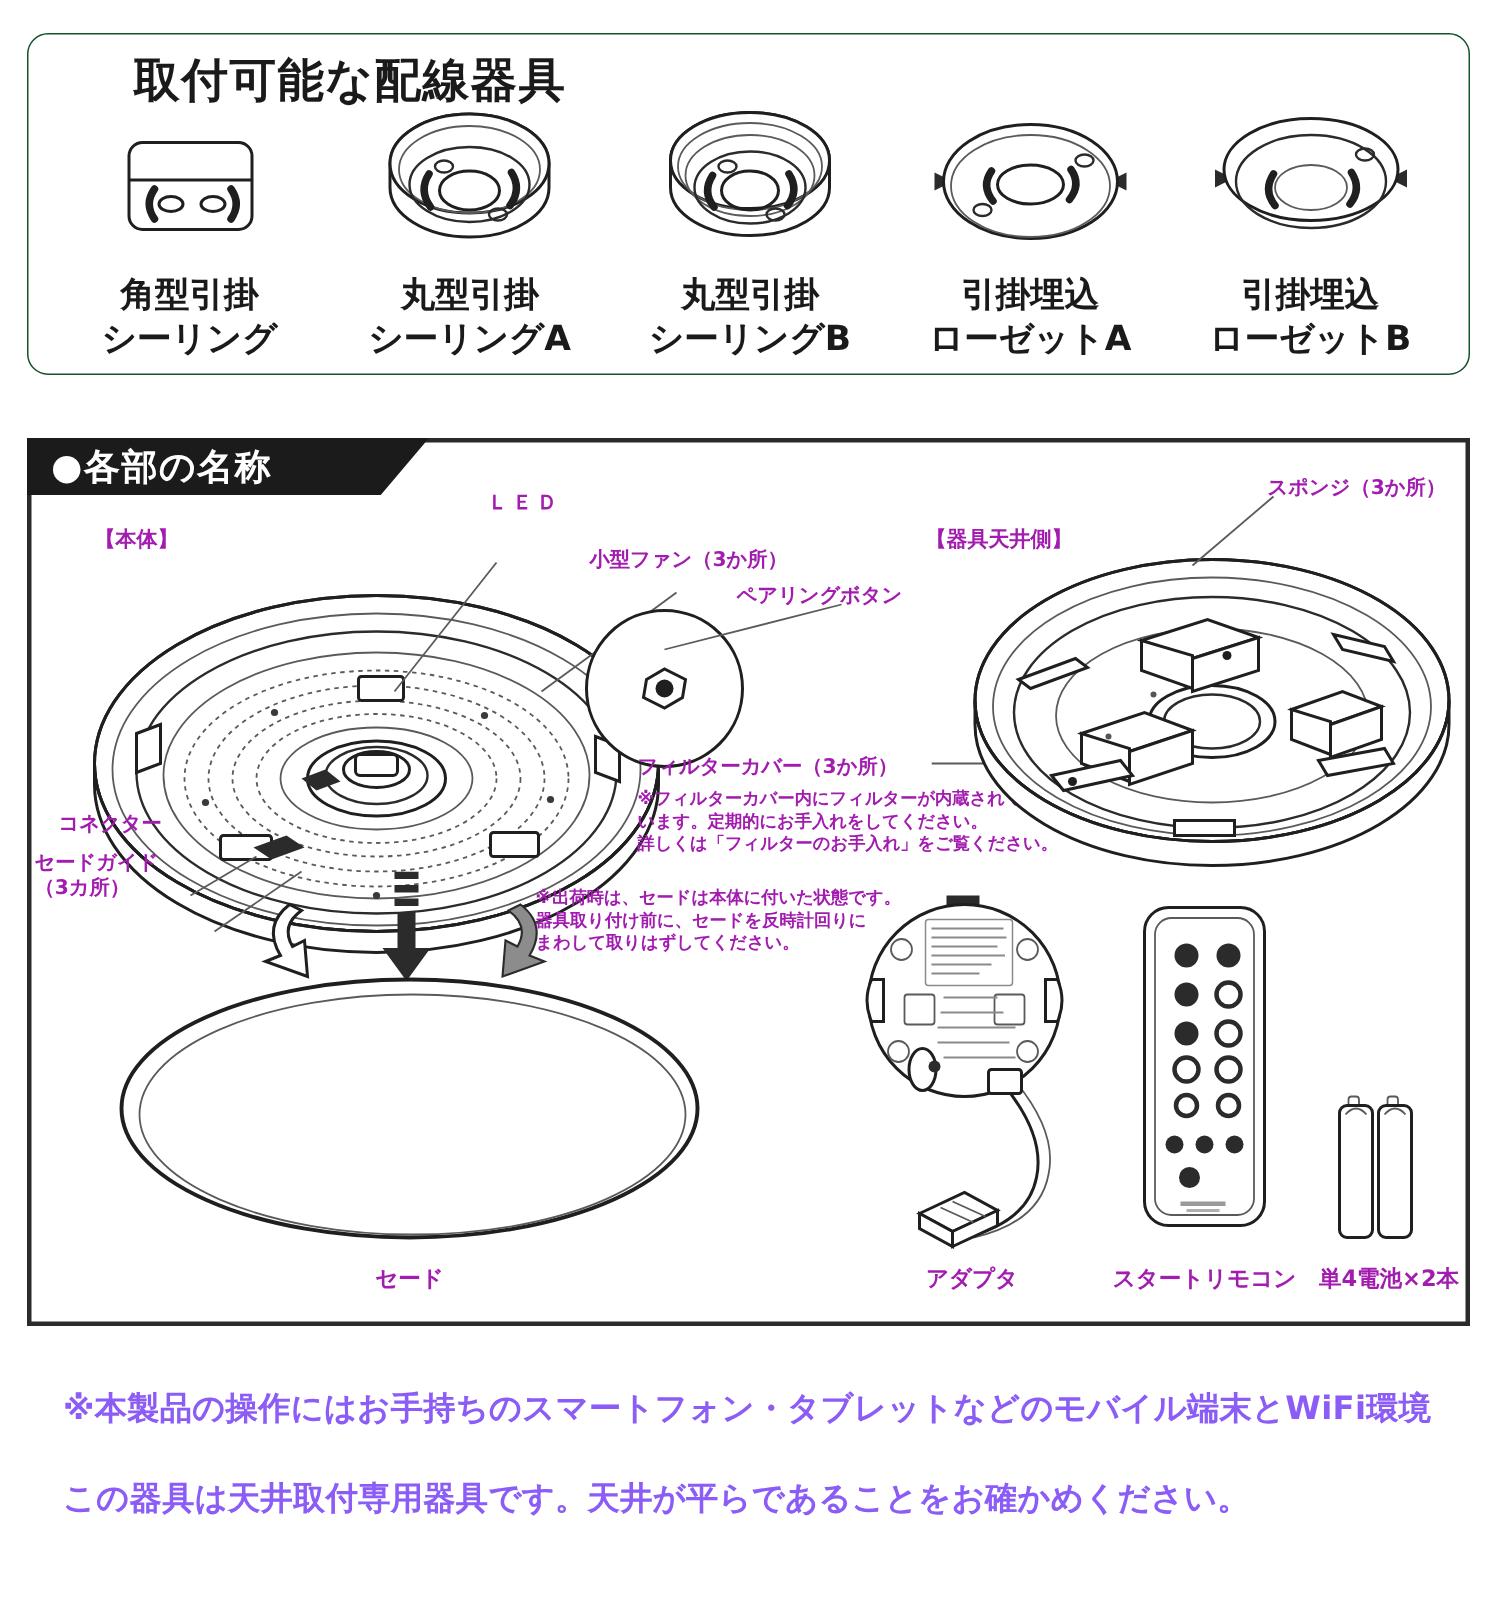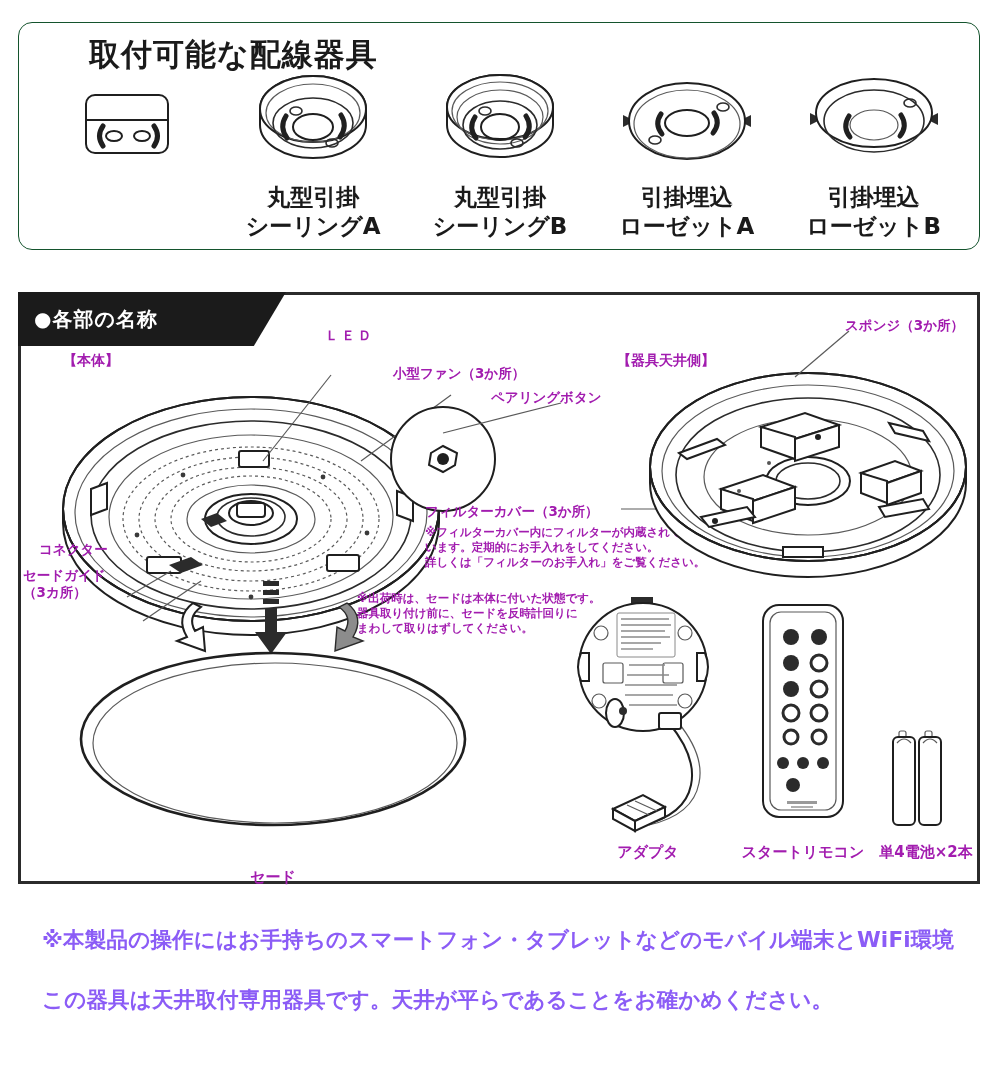--- a/index.html
+++ b/index.html
@@ -39,25 +39,25 @@
     margin-top:4px;text-align:center;font-size:23px;font-weight:700;
     line-height:29px;letter-spacing:0px;white-space:pre-line;
   }
 
   
   .parts-panel{
     position:absolute;left:18px;top:292px;width:962px;height:592px;
     border:3px solid #2b2b2b;background:#fff;box-sizing:border-box;
   }
   .panel-banner{
-    position:absolute;left:-3px;top:-3px;height:54px;width:268px;
+    position:absolute;left:-3px;top:-3px;height:38px;width:268px;
     background:#1b1b1b;color:#fff;
     display:flex;align-items:center;
     padding-left:16px;box-sizing:border-box;
-    font-size:20px;font-weight:700;letter-spacing:1px;
+    font-size:24px;font-weight:700;letter-spacing:1px;
     clip-path:polygon(0 0,100% 0,88% 100%,0 100%);
   }
   .panel-inner{position:absolute;left:0;top:0;width:100%;height:100%;}
 
   .lbl{position:absolute;font-weight:700;color:#a21caf;white-space:pre-line;}
   .lbl-hdr{font-size:14px;line-height:18px;}
   .lbl-note{font-size:11.5px;line-height:15px;font-weight:700;}
   .lbl-cap{font-size:15px;line-height:19px;font-weight:700;text-align:center;}
   .lbl-sm{font-size:13.5px;line-height:17px;font-weight:700;}
 
@@ -93,20 +93,22 @@
         <div class="fitting-art">
           <svg width="120" height="100" viewBox="0 0 120 100">
             <rect x="20" y="22" width="82" height="58" rx="9" class="fill-w"></rect>
             <line x1="20" y1="47" x2="102" y2="47" stroke="#1f1f1f" stroke-width="2"></line>
             <ellipse cx="48" cy="63" rx="8" ry="5" class="ln"></ellipse>
             <ellipse cx="76" cy="63" rx="8" ry="5" class="ln"></ellipse>
             <path d="M37 53 q-7 10 0 20" stroke="#1f1f1f" stroke-width="5" fill="none" stroke-linecap="round"></path>
             <path d="M88 53 q7 10 0 20" stroke="#1f1f1f" stroke-width="5" fill="none" stroke-linecap="round"></path>
           </svg>
         </div>
+        <div class="fitting-label">角型引掛
+シーリング</div>
       </div>
 
       <div class="fitting">
         <div class="fitting-art">
           <svg width="130" height="112" viewBox="0 0 130 112">
             <path d="M12 42 a53 33 0 1 1 106 0 l0 16 a53 33 0 1 1 -106 0 z" class="fill-w"></path>
             <ellipse cx="65" cy="42" rx="53" ry="33" class="fill-w"></ellipse>
             <ellipse cx="65" cy="46" rx="47" ry="29" class="ln-thin"></ellipse>
             <ellipse cx="65" cy="56" rx="40" ry="25" class="ln-med"></ellipse>
             <ellipse cx="65" cy="60" rx="20" ry="13" class="ln"></ellipse>
@@ -311,21 +313,21 @@
       </svg>
 
       <div class="lbl lbl-note" style="left:300px;top:296px;margin-left:36px;">※出荷時は、セードは本体に付いた状態です。
 器具取り付け前に、セードを反時計回りに
 まわして取りはずしてください。</div>
 
       <svg width="400" height="190" viewBox="0 0 400 190" style="position:absolute;left:52px;top:352px;">
         <ellipse cx="200" cy="92" rx="192" ry="86" fill="#ffffff" stroke="#1f1f1f" stroke-width="2.6"></ellipse>
         <ellipse cx="202" cy="96" rx="182" ry="80" class="ln-thin"></ellipse>
       </svg>
-      <div class="lbl lbl-cap" style="left:152px;top:548px;width:200px;margin-top:25px;">セード</div>
+      <div class="lbl lbl-cap" style="left:152px;top:548px;width:200px;">セード</div>
 
       <svg width="150" height="240" viewBox="0 0 150 240" style="position:absolute;left:552px;top:300px;">
         <rect x="58" y="2" width="22" height="8" class="fill-dk"></rect>
         <circle cx="70" cy="72" r="64" class="fill-w"></circle>
         <path d="M8 58 q-6 14 0 28 l8 0 l0 -28 z" class="fill-w"></path>
         <path d="M132 58 q6 14 0 28 l-8 0 l0 -28 z" class="fill-w"></path>
 
         <rect x="44" y="18" width="58" height="44" rx="2" fill="#ffffff" stroke="#8a8a8a" stroke-width="1"></rect>
         <g stroke="#8a8a8a" stroke-width="1.4">
           <line x1="48" y1="24" x2="96" y2="24"></line>

